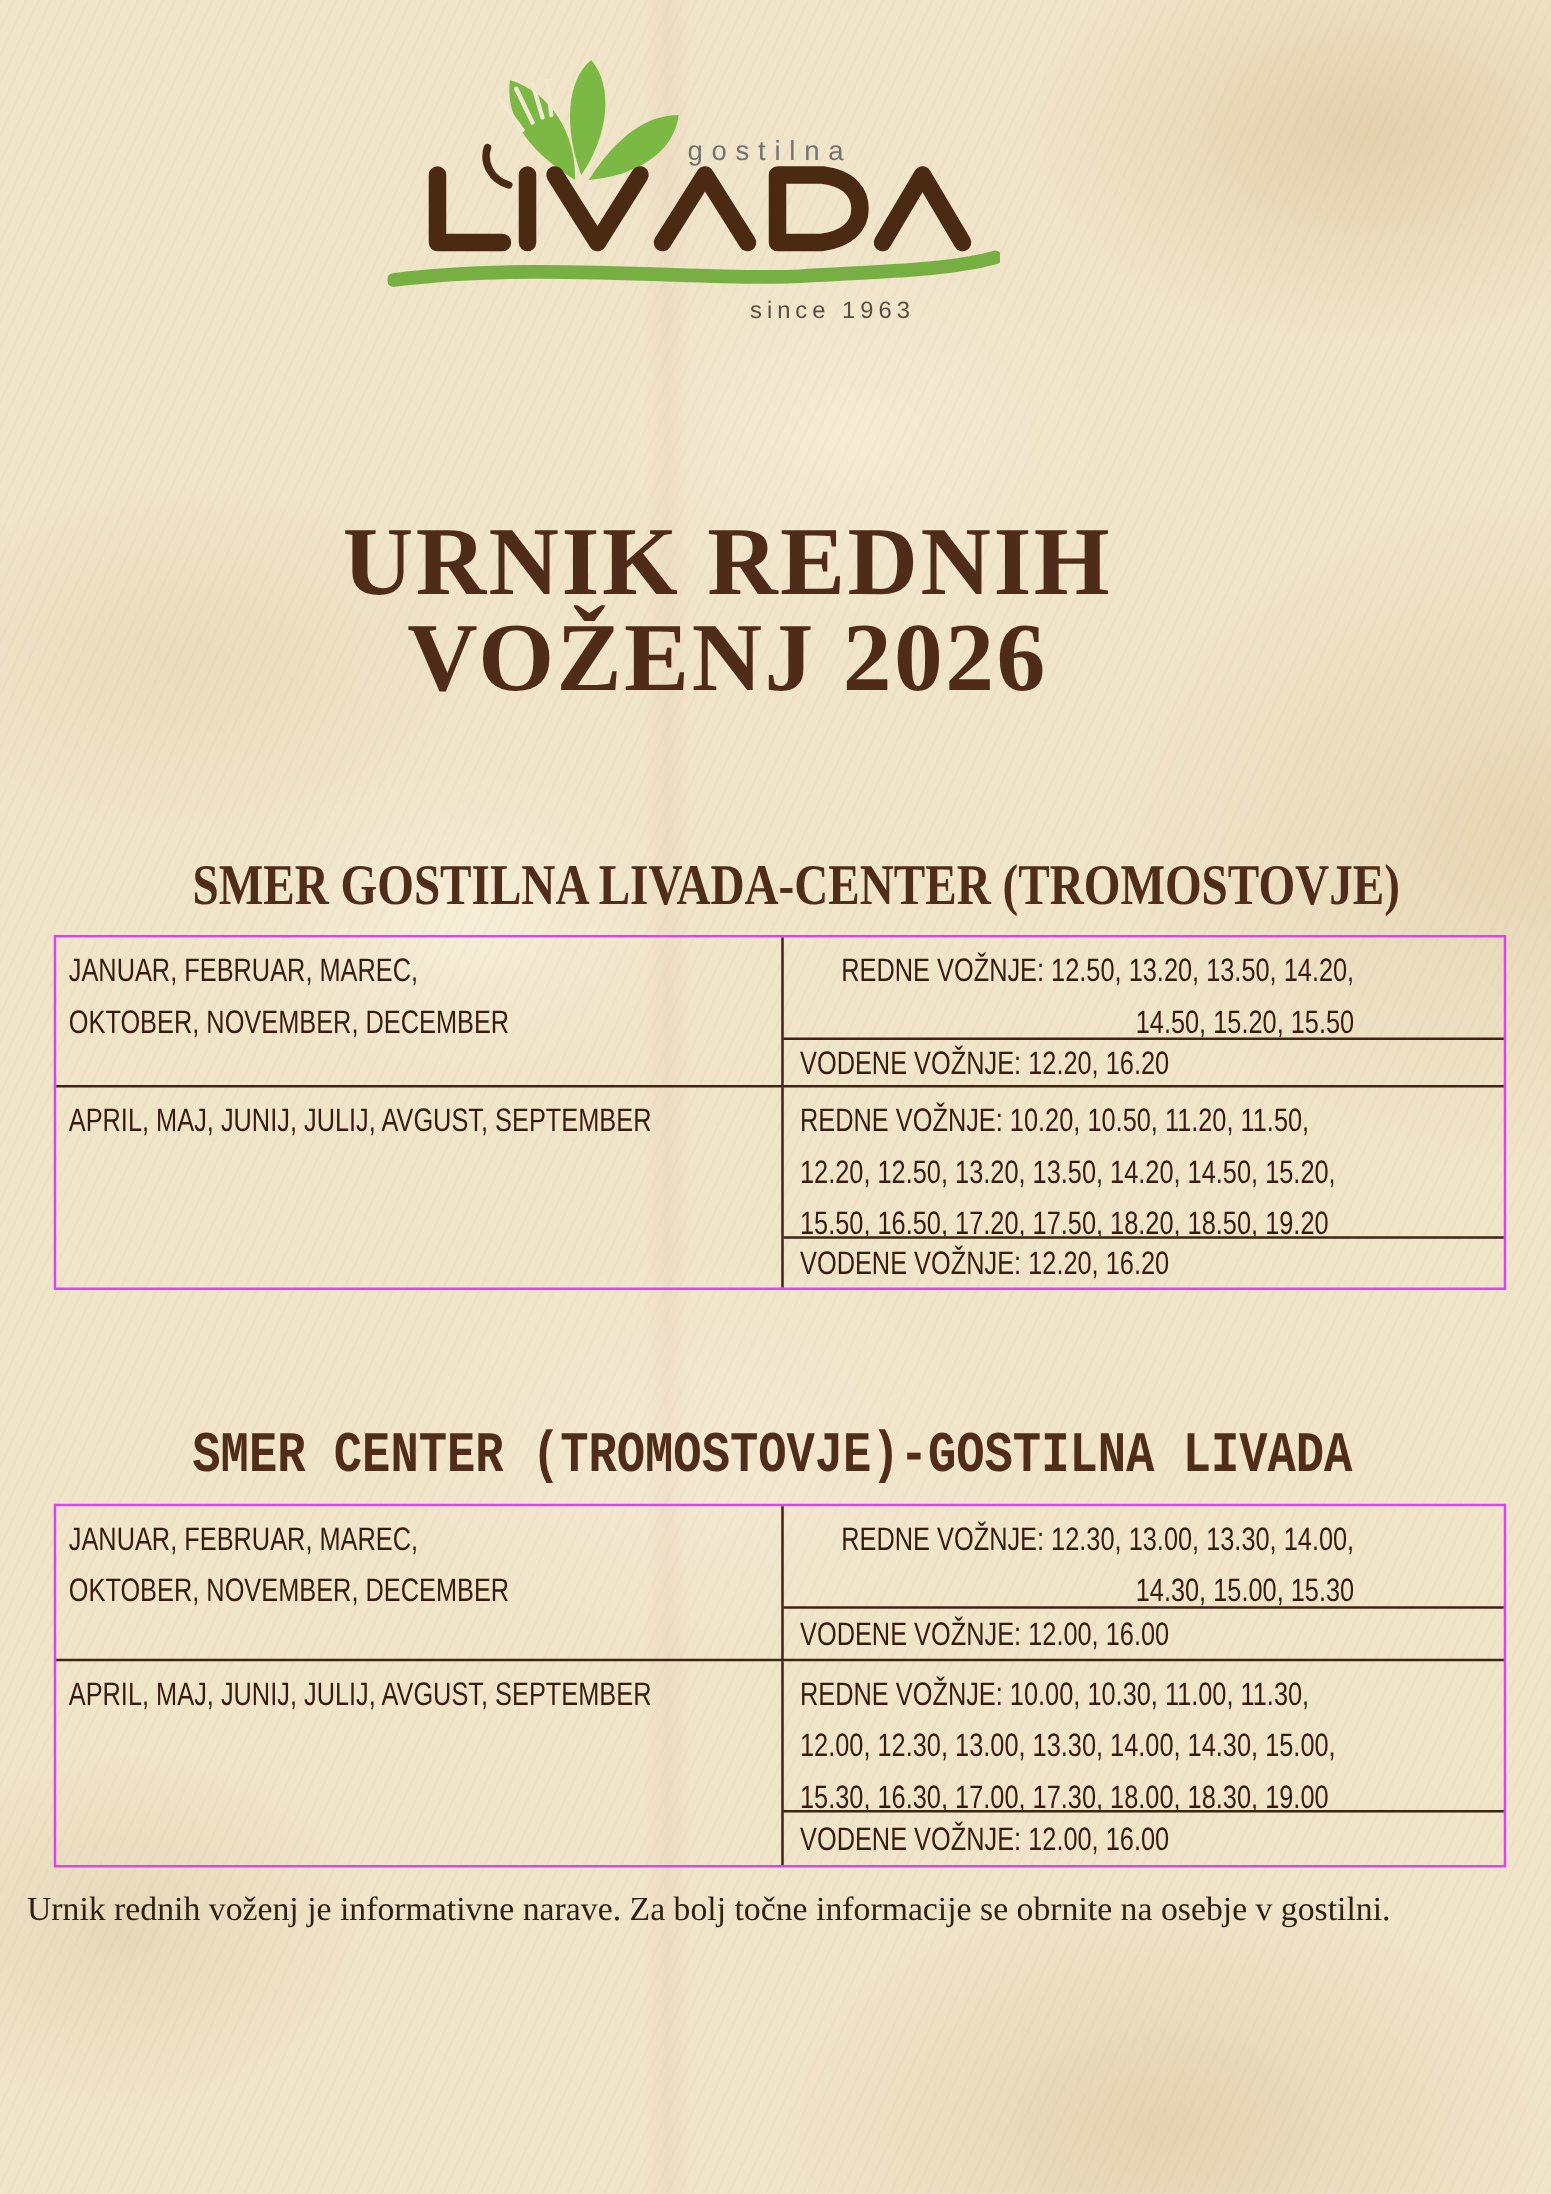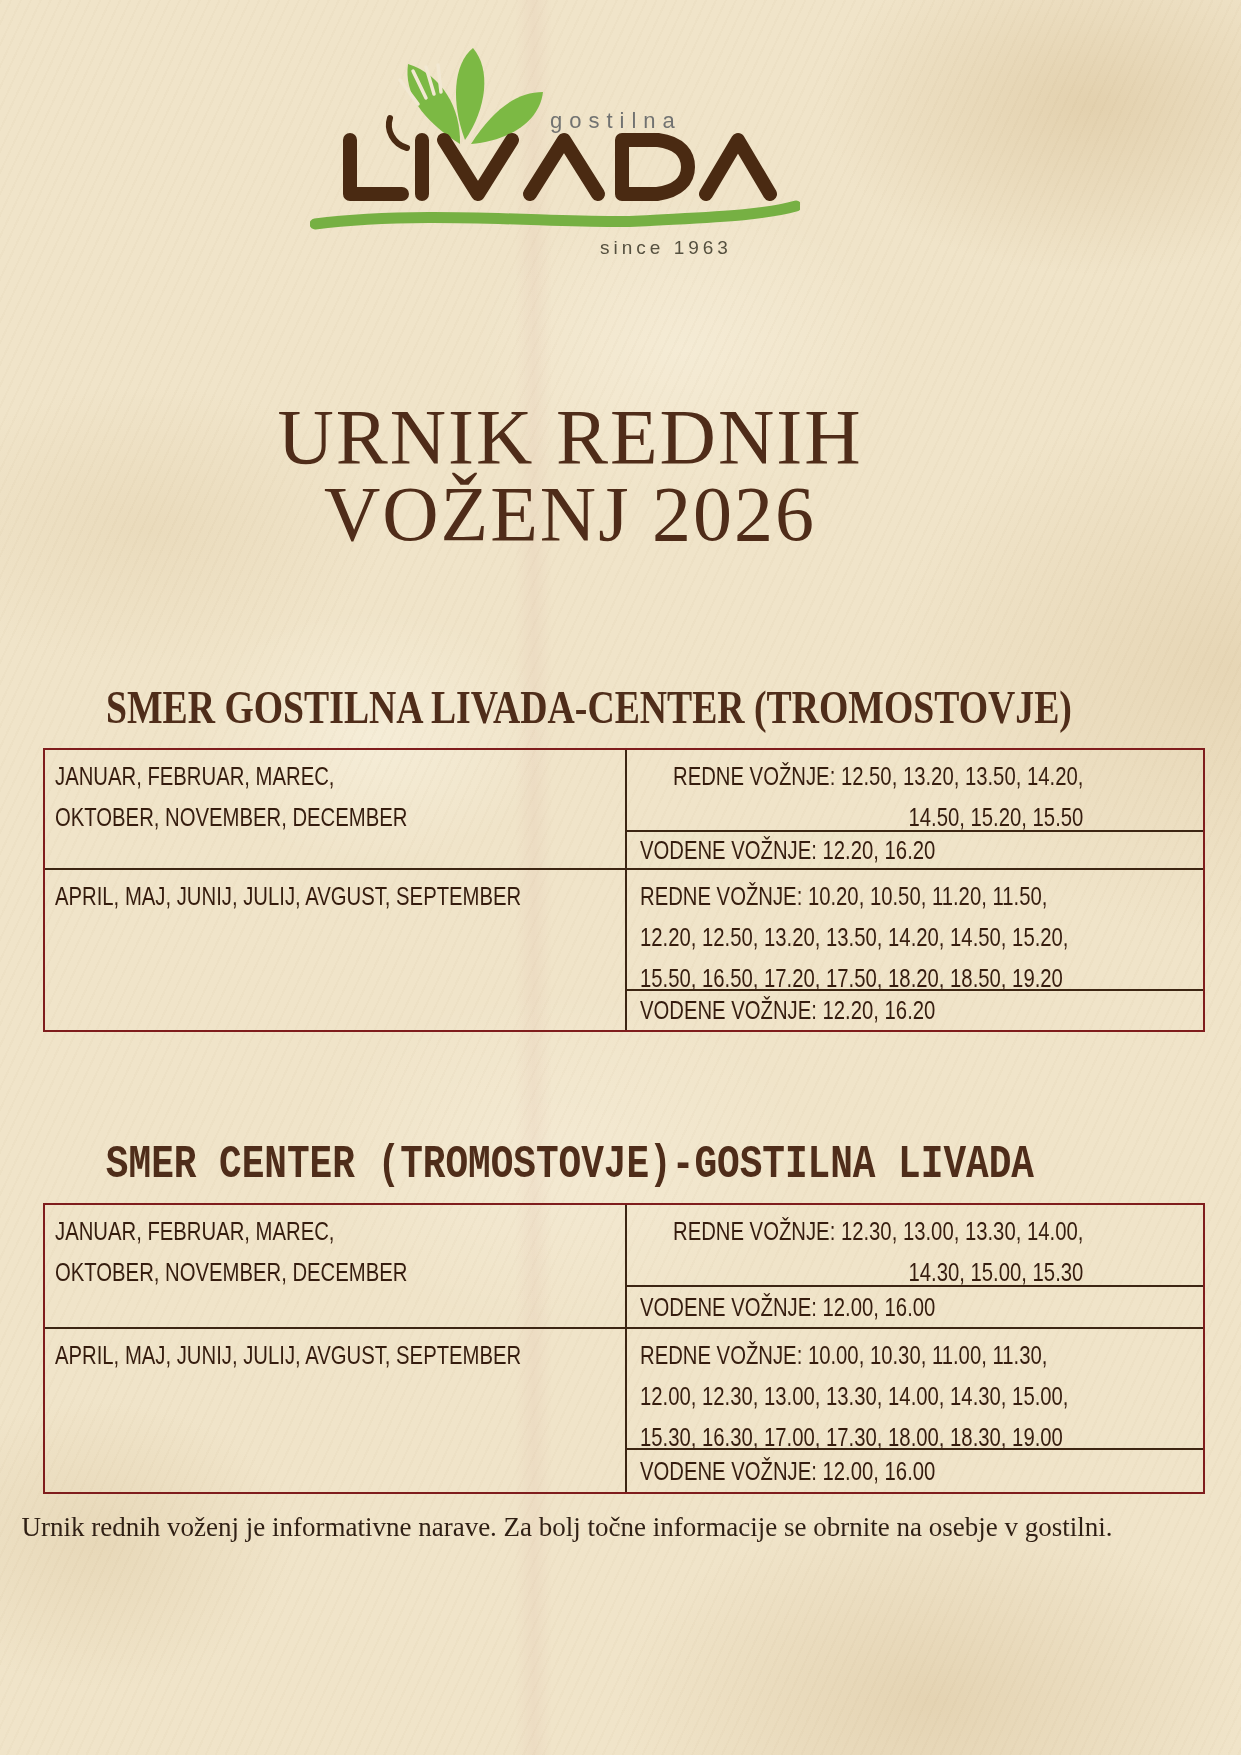--- a/index.html
+++ b/index.html
@@ -19,35 +19,35 @@
       radial-gradient(300px 220px at 55% 20%, rgba(255,250,238,.32), transparent 70%),
       radial-gradient(360px 240px at 45% 66%, rgba(255,250,238,.25), transparent 70%);
   }
   .sr-only{position:absolute;width:1px;height:1px;overflow:hidden;clip:rect(0 0 0 0);white-space:nowrap;}
 
   .logo{position:absolute;left:310px;top:48px;width:490px;height:215px;}
   .logo text{font-family:"Liberation Sans",sans-serif;}
   .logo .brand-top{font-size:22px;letter-spacing:7px;fill:#717271;}
   .logo .tagline{font-size:19px;letter-spacing:4px;fill:#55503f;}
 
-  .title{position:absolute;left:0;top:398px;width:1140px;margin:0;text-align:center;
-    font-family:"Liberation Serif",serif;font-weight:normal;color:#4f2c19;
+  .title{position:absolute;left:0;top:398px;width:1140px;margin:12px;text-align:center;
+    font-family:"Liberation Serif",serif;font-weight:bold;color:#4f2c19;
     font-size:78px;line-height:77px;letter-spacing:2px;}
   .title span{display:block;}
 
   .heading{position:absolute;left:0;width:1140px;margin:0;text-align:center;
     font-family:"Liberation Serif",serif;font-weight:bold;color:#4f2d1a;
-    font-size:46px;line-height:48px;white-space:nowrap;}
+    font-size:46px;line-height:48px;white-space:nowrap;padding-left:48px;}
   .heading .cond{display:inline-block;transform:scaleX(0.82);transform-origin:50% 50%;}
   .h1pos{top:684px;}
   .h2pos{top:1141px;font-family:Liberation Mono, monospace;}
 
   .table{position:absolute;left:43px;width:1162px;box-sizing:border-box;
     display:grid;grid-template-columns:582px 576px;
-    border:2px solid #7f1d1d;--line:#3c2513;}
+    border:2px solid #d946ef;--line:#3c2513;}
   .t1{top:748px;grid-template-rows:82px 38px 121px 39px;}
   .t2{top:1203px;grid-template-rows:82px 42px 121px 42px;}
   .cell{box-sizing:border-box;overflow:hidden;color:#351c0e;font-size:26px;line-height:41px;}
   .ctext{display:inline-block;white-space:pre;transform:scaleX(0.78);transform-origin:0 50%;}
   .months{padding:6px 6px 0 10px;}
   .reg{padding:6px 4px 0 13px;}
   .guide{display:flex;align-items:center;padding:0 4px 0 13px;}
   .mA{grid-area:1/1/3/2;border-right:2px solid var(--line);border-bottom:2px solid var(--line);}
   .rA{grid-area:1/2/2/3;border-bottom:2px solid var(--line);text-align:right;}
   .gA{grid-area:2/2/3/3;border-bottom:2px solid var(--line);}

